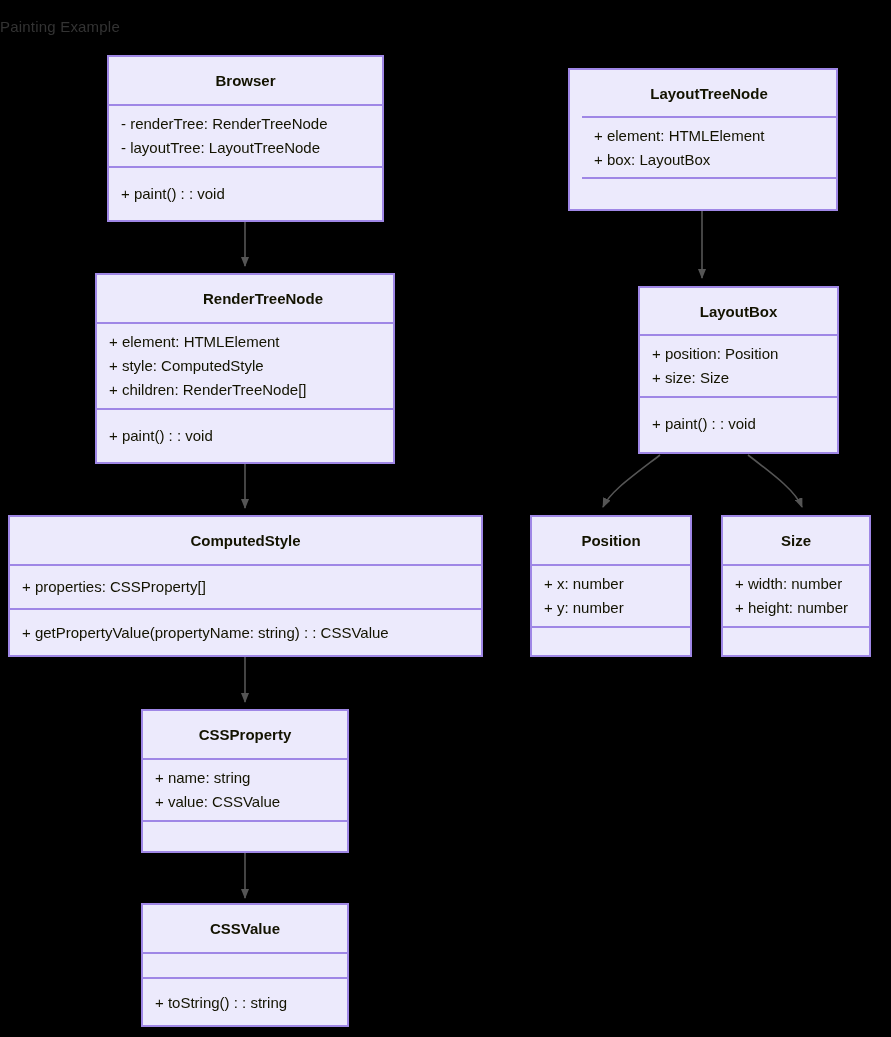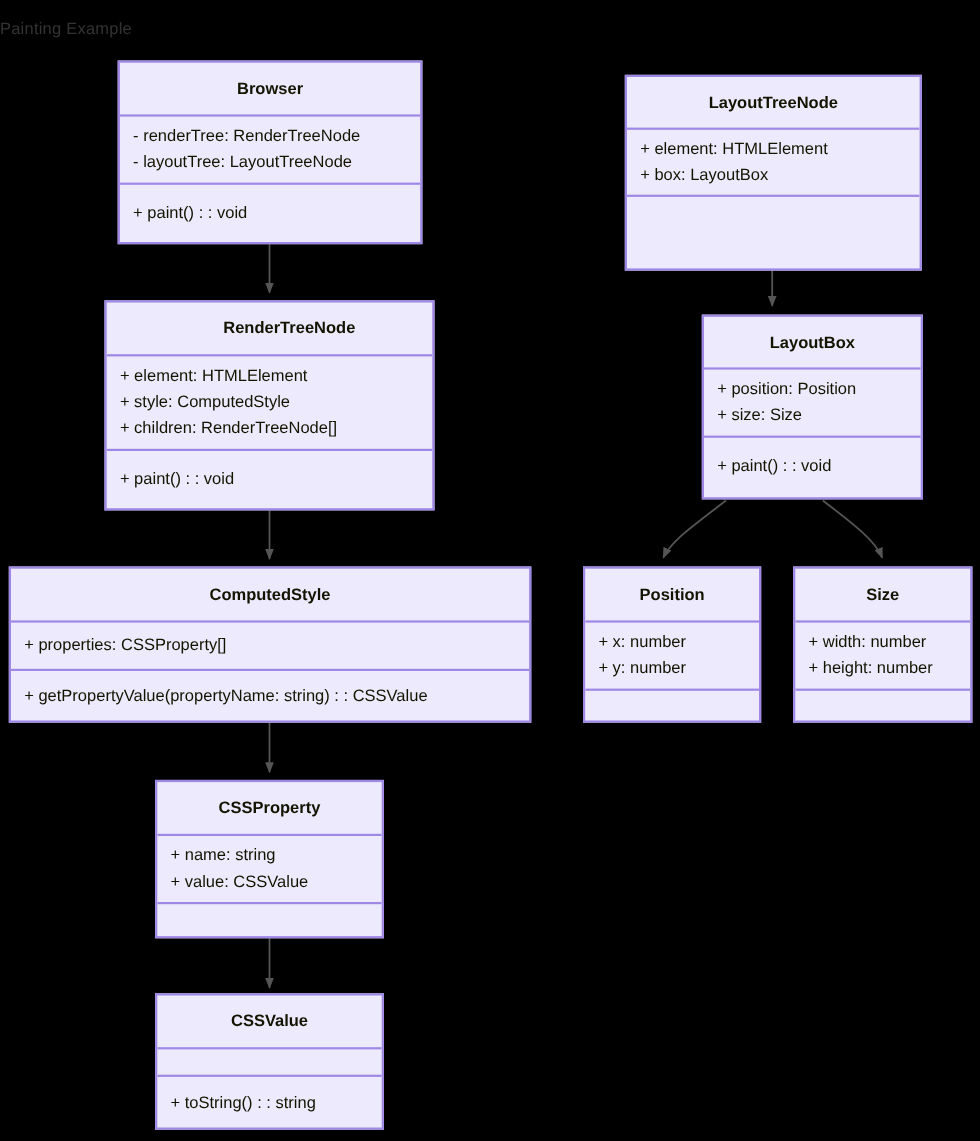--- a/index.html
+++ b/index.html
@@ -110,21 +110,21 @@
     </div>
     <div class="uml-section uml-members-section" style="height:62px;">
       <div class="uml-member">- renderTree: RenderTreeNode</div>
       <div class="uml-member">- layoutTree: LayoutTreeNode</div>
     </div>
     <div class="uml-section uml-members-section" style="height:54px;">
       <div class="uml-member">+ paint() : : void</div>
     </div>
   </div>
 
-  <div class="uml-class" style="left:568px; top:68px; width:270px; height:178px;">
+  <div class="uml-class" style="left:568px; top:68px; width:270px; height:143px;padding-left:12px;">
     <div class="uml-section uml-name-section" style="height:46px;">
       <span>LayoutTreeNode</span>
     </div>
     <div class="uml-section uml-members-section" style="height:61px;">
       <div class="uml-member">+ element: HTMLElement</div>
       <div class="uml-member">+ box: LayoutBox</div>
     </div>
     <div class="uml-section uml-members-section uml-empty-section" style="height:32px;"></div>
   </div>
 
@@ -171,21 +171,21 @@
     <div class="uml-section uml-name-section" style="height:47px;">
       <span>Position</span>
     </div>
     <div class="uml-section uml-members-section" style="height:62px;">
       <div class="uml-member">+ x: number</div>
       <div class="uml-member">+ y: number</div>
     </div>
     <div class="uml-section uml-members-section uml-empty-section" style="height:29px;"></div>
   </div>
 
-  <div class="uml-class" style="left:721px; top:515px; width:163px; height:142px;">
+  <div class="uml-class" style="left:721px; top:515px; width:150px; height:142px;">
     <div class="uml-section uml-name-section" style="height:47px;">
       <span>Size</span>
     </div>
     <div class="uml-section uml-members-section" style="height:62px;">
       <div class="uml-member">+ width: number</div>
       <div class="uml-member">+ height: number</div>
     </div>
     <div class="uml-section uml-members-section uml-empty-section" style="height:29px;"></div>
   </div>
 

